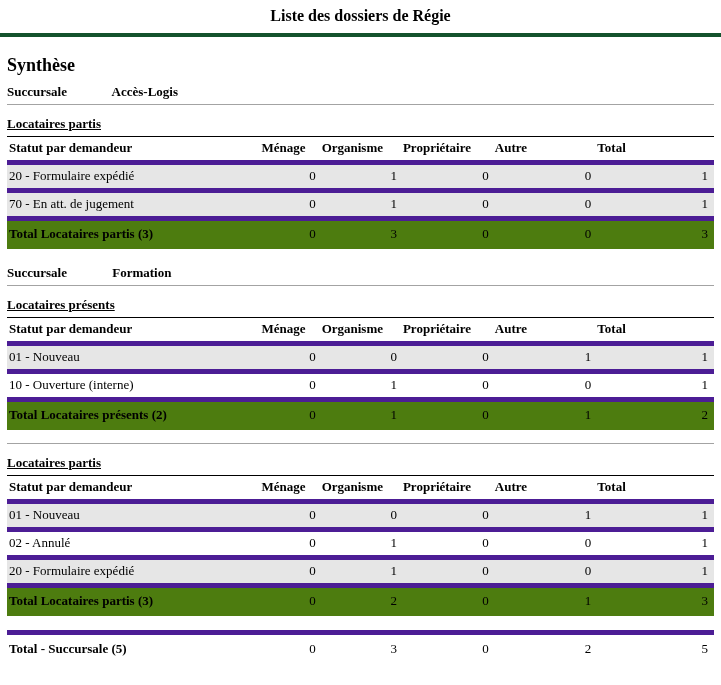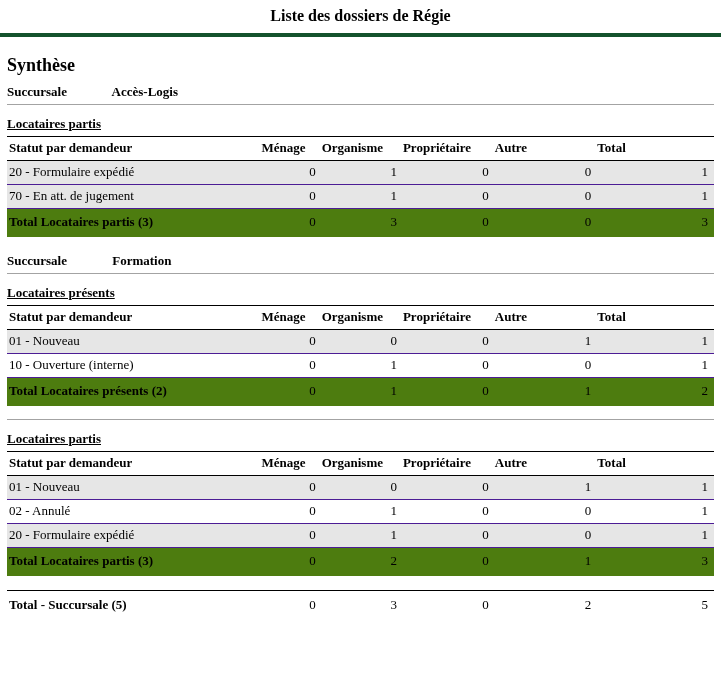--- a/index.html
+++ b/index.html
@@ -35,21 +35,21 @@
   }
   col.c0{width:36%;} col.c1{width:8.5%;} col.c2{width:11.5%;}
   col.c3{width:13%;} col.c4{width:14.5%;} col.c5{width:16.5%;}
 
   .grid th {
     border-top:1px solid #000; border-bottom:1px solid #000;
     font-weight:bold; text-align:left; padding:3px 2px 4px 0;
   }
   .grid td { text-align:right; padding:3px 6px 4px 0; }
   .grid th.l, .grid td.l { text-align:left; padding-left:2px; padding-right:0; }
-  .grid tbody tr { border-top:1px solid #4c1d95;margin-left:48px; }
+  .grid tbody tr { border-top:5px solid #4c1d95;margin-left:48px; }
   tr.alt { background:#e6e6e6; }
   tr.total-row { background:#4d7c0f; border-top:1px solid #000; }
   tr.total-row td { padding-top:5px; padding-bottom:7px; }
   .b { font-weight:bold; }
 
   table.grand { margin-top:14px; }
   table.grand td { border-top:1px solid #000; padding-top:6px; padding-bottom:6px; }
 </style>
 </head>
 <body>

